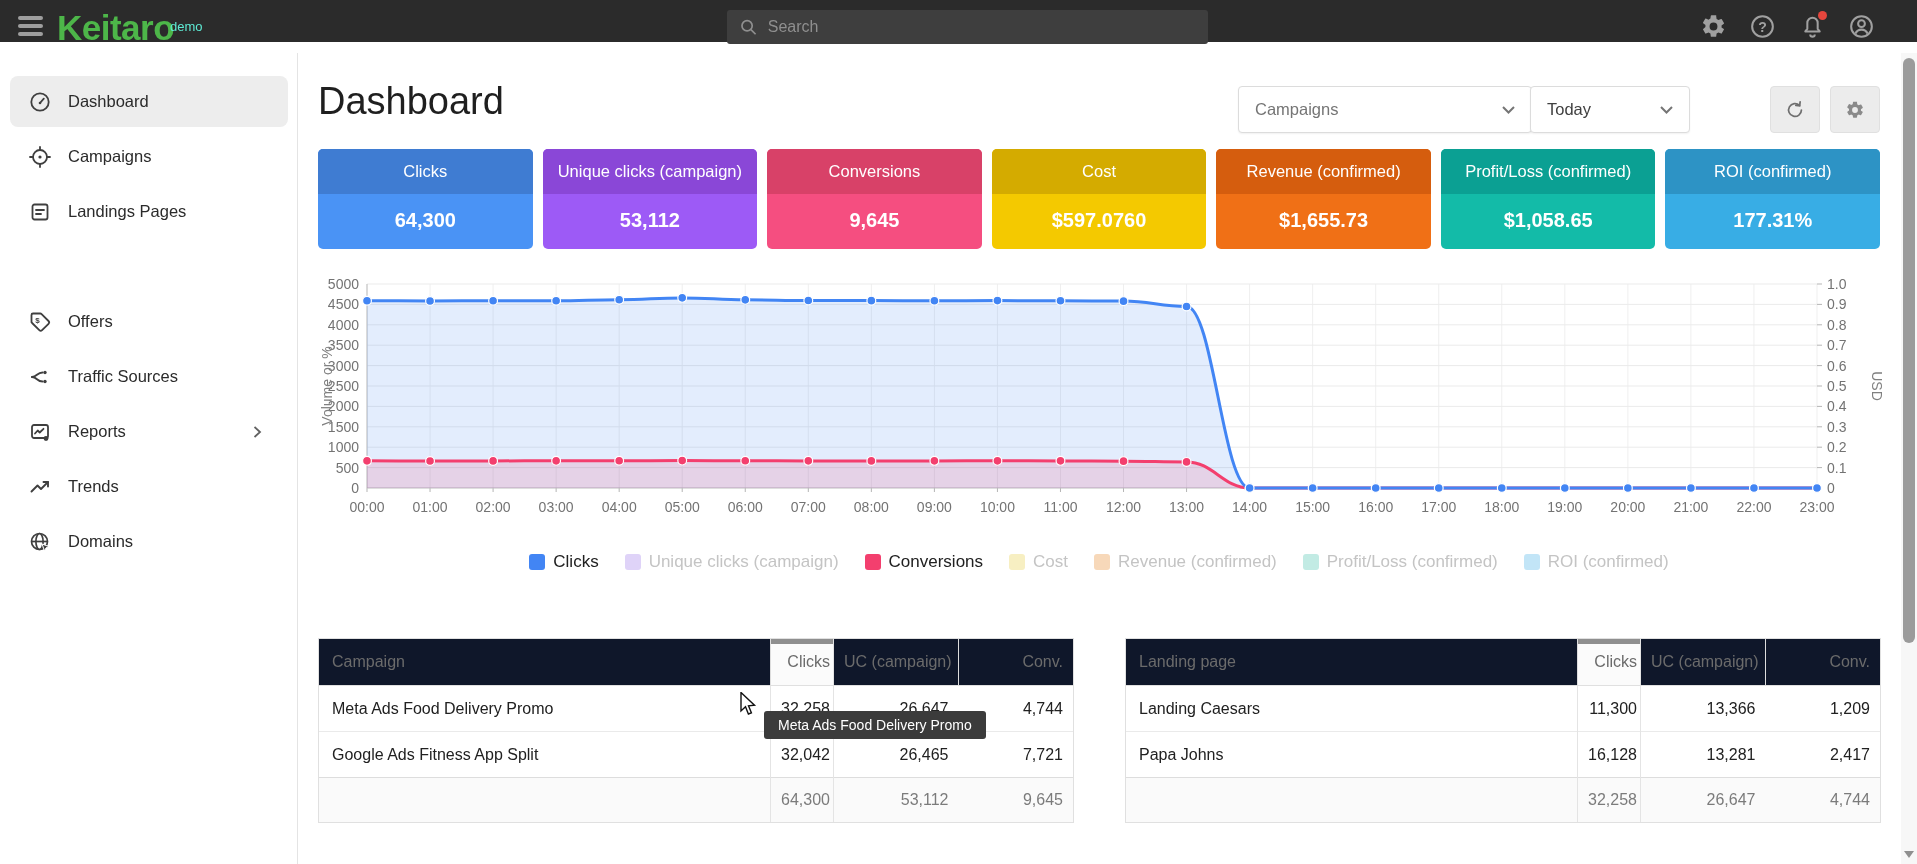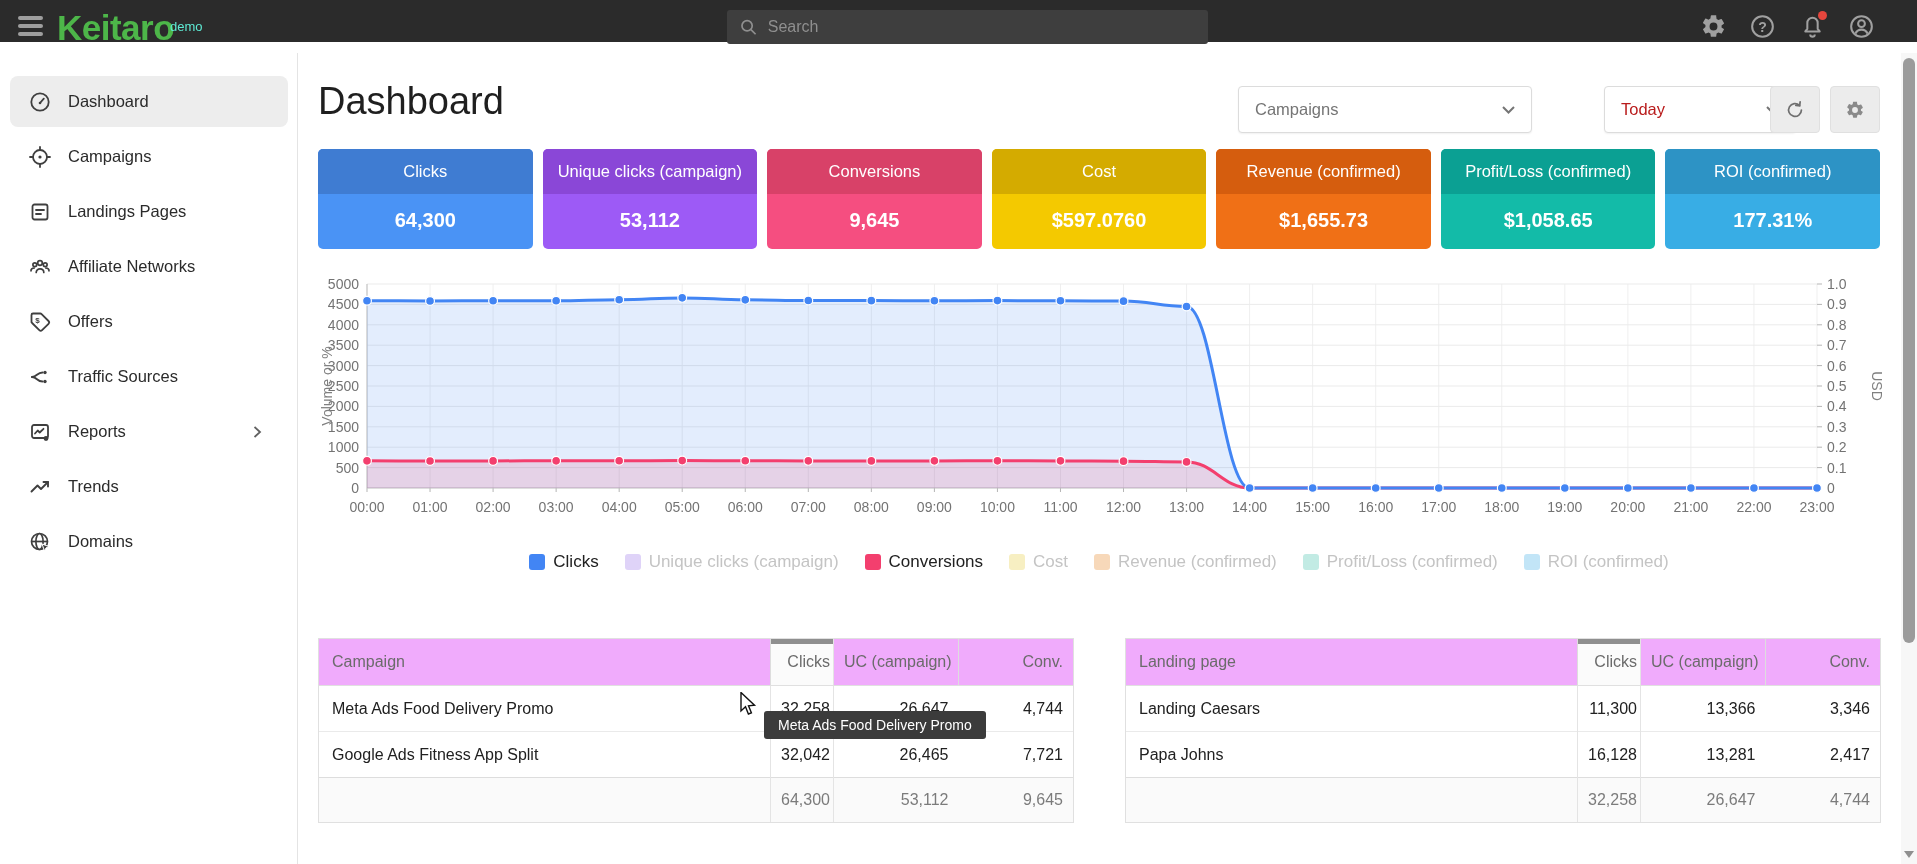--- a/index.html
+++ b/index.html
@@ -48,21 +48,21 @@
   .tick { font-size:14px; fill:#737373; font-family:"Liberation Sans","DejaVu Sans",sans-serif; }
   .axis-title { font-size:14px; fill:#808080; font-family:"Liberation Sans","DejaVu Sans",sans-serif; }
   .legend { position:absolute; left:318px; top:552px; width:1562px; display:flex; justify-content:center; gap:26px; }
   .legend-item { display:flex; align-items:center; gap:8px; font-size:17px; color:#212121; cursor:pointer; white-space:nowrap; }
   .legend-item .sw { width:16px; height:16px; border-radius:3px; }
   .legend-item.off { color:#c4c4c4; }
 
   
   .dtable { position:absolute; top:638px; width:755px; border-collapse:collapse; table-layout:fixed; font-size:16px; background:#fff; }
   .dtable th, .dtable td { overflow:hidden; white-space:nowrap; }
-  .dtable thead th { height:47px; background:#f0abfc; color:#6b6b6b; font-weight:400; border:1px solid #e0e0e0; border-left:none; border-right:none; text-align:right; padding:0 10px; }
+  .dtable thead th { height:47px; background:#0f172a; color:#6b6b6b; font-weight:400; border:1px solid #e0e0e0; border-left:none; border-right:none; text-align:right; padding:0 10px; }
   .dtable thead th:first-child { text-align:left; padding-left:13px; }
   .dtable thead th.num { border-left:1px solid #ddd; }
   .dtable thead th.sorted { background:#fbfbfb; box-shadow:inset 0 5px 0 0 #8f8f8f; }
   .dtable tbody td { height:46px; border-top:1px solid #eaeaea; text-align:right; padding:0 10px; color:#212121; }
   .dtable tbody td:first-child { text-align:left; padding-left:13px; }
   .dtable td.clk, .dtable th.clk { border-left:1px solid #e4e4e4; border-right:1px solid #e4e4e4; padding-right:3px; }
   .dtable tfoot td { height:45px; background:#fafafa; color:#7b7b7b; border-top:1px solid #ddd; border-bottom:1px solid #e0e0e0; text-align:right; padding:0 10px; }
   .dtable tr > *:last-child { border-right:1px solid #e0e0e0 !important; }
   .dtable tr > *:first-child { border-left:1px solid #e0e0e0 !important; }
 
@@ -143,31 +143,20 @@
     <span class="lbl">Campaigns</span>
   </div>
   <div class="side-item" style="top:131px">
     <svg class="icn" viewBox="0 0 24 24" fill="none" stroke="#3f3f3f" stroke-width="1.8" stroke-linecap="round">
         <rect x="4.5" y="4.5" width="15" height="15" rx="2"></rect>
         <line x1="8" y1="10" x2="16" y2="10"></line>
         <line x1="8" y1="14" x2="13" y2="14"></line>
       </svg>
     <span class="lbl">Landings Pages</span>
   </div>
-  <div class="side-item" style="top:186px">
-    <svg class="icn" viewBox="0 0 24 24" fill="none" stroke="#3f3f3f" stroke-width="1.7" stroke-linecap="round">
-        <circle cx="6.8" cy="9.8" r="1.9"></circle>
-        <circle cx="17.2" cy="9.8" r="1.9"></circle>
-        <circle cx="12" cy="8" r="2.3"></circle>
-        <path d="M8.2 17.5c0-2.2 1.7-3.7 3.8-3.7s3.8 1.5 3.8 3.7"></path>
-        <path d="M3 15.8c0-1.7 1.5-2.8 3.2-2.8"></path>
-        <path d="M21 15.8c0-1.7-1.5-2.8-3.2-2.8"></path>
-      </svg>
-    <span class="lbl">Affiliate Networks</span>
-  </div>
   <div class="side-item" style="top:241px">
     <svg class="icn" viewBox="0 0 24 24" fill="none" stroke="#3f3f3f" stroke-width="1.8" stroke-linejoin="round">
         <path d="M3.5 12.2V5A1.5 1.5 0 0 1 5 3.5h7.2a2 2 0 0 1 1.4.6l6.9 6.9a2 2 0 0 1 0 2.8l-6.4 6.4a2 2 0 0 1-2.8 0l-7.2-7.2a2 2 0 0 1-.6-1.4Z"></path>
         <text x="9.6" y="12.6" text-anchor="middle" stroke="none" fill="#3f3f3f" font-size="8" font-weight="bold" font-family="Liberation Sans, sans-serif">$</text>
       </svg>
     <span class="lbl">Offers</span>
   </div>
   <div class="side-item" style="top:351px">
     <svg class="icn" viewBox="0 0 24 24" fill="none" stroke="#3f3f3f" stroke-width="1.8" stroke-linecap="round" stroke-linejoin="round">
         <rect x="4" y="5" width="16" height="13" rx="2"></rect>
@@ -207,21 +196,21 @@
 </div>
 
 <div class="page-title">Dashboard</div>
 
 <div class="select" style="left:1238px;width:294px;color:#757575">
   <span>Campaigns</span>
   <svg width="13" height="8" viewBox="0 0 13 8" fill="none" stroke="#757575" stroke-width="2">
       <polyline points="1,1 6.5,6.5 12,1"></polyline>
     </svg>
 </div>
-<div class="select" style="left:1604px;width:192px;color:#b91c1c">
+<div class="select" style="left:1530px;width:160px;color:#404040">
   <span>Today</span>
   <svg width="13" height="8" viewBox="0 0 13 8" fill="none" stroke="#757575" stroke-width="2">
       <polyline points="1,1 6.5,6.5 12,1"></polyline>
     </svg>
 </div>
 <div class="icon-btn" style="left:1770px">
   <svg width="22" height="22" viewBox="0 0 24 24" fill="none" stroke="#6f6f6f" stroke-width="1.9" stroke-linecap="round">
       <path d="M19 12a7 7 0 1 1-2.1-5"></path>
       <polyline points="17.6,3.2 17.1,7.4 12.9,7"></polyline>
     </svg>
@@ -521,21 +510,21 @@
         <th class="num clk sorted">Clicks</th>
         <th class="num uc">UC (campaign)</th>
         <th class="num conv">Conv.</th>
       </tr>
     </thead>
   <tbody>
       <tr>
         <td class="">Landing Caesars</td>
         <td class="clk">11,300</td>
         <td class="uc">13,366</td>
-        <td class="conv">3,346</td>
+        <td class="conv">1,209</td>
       </tr>
       <tr>
         <td class="">Papa Johns</td>
         <td class="clk">16,128</td>
         <td class="uc">13,281</td>
         <td class="conv">2,417</td>
       </tr>
     </tbody>
   <tfoot>
       <tr>

